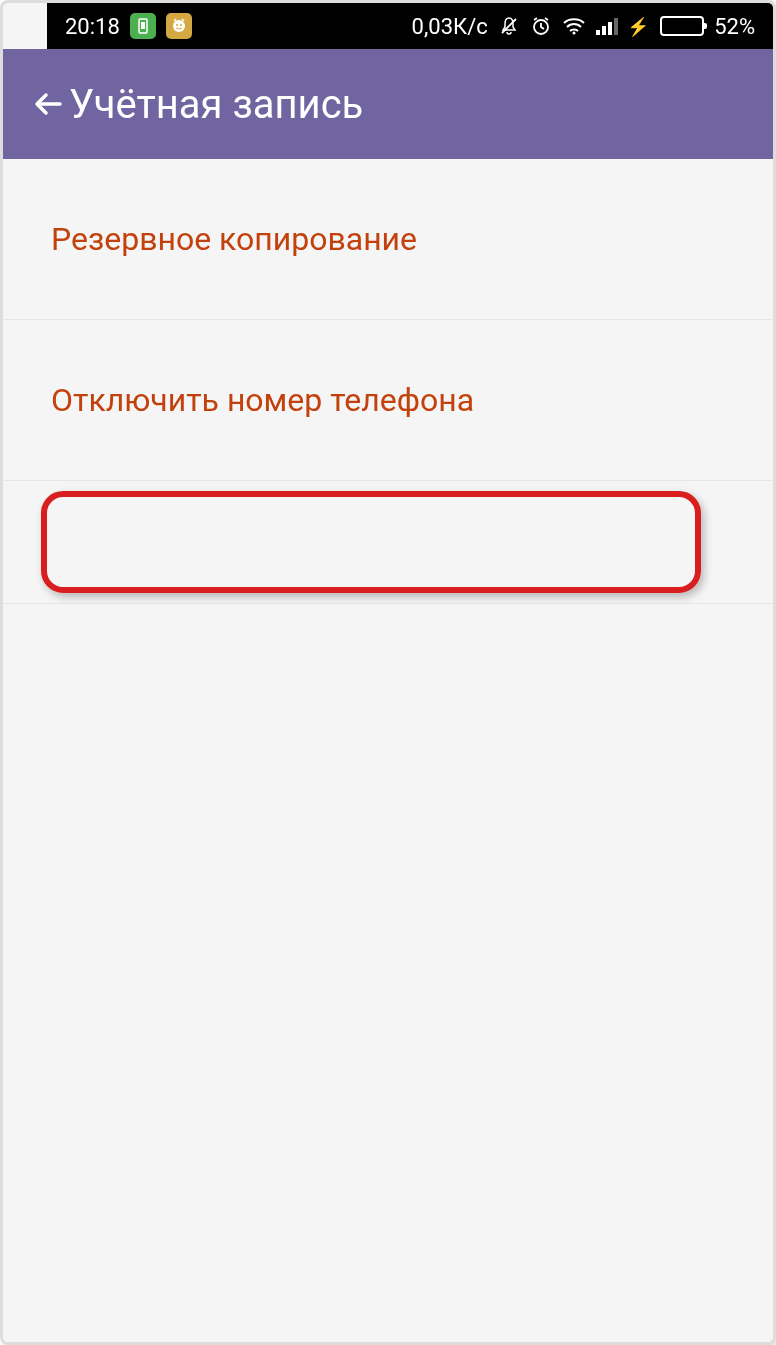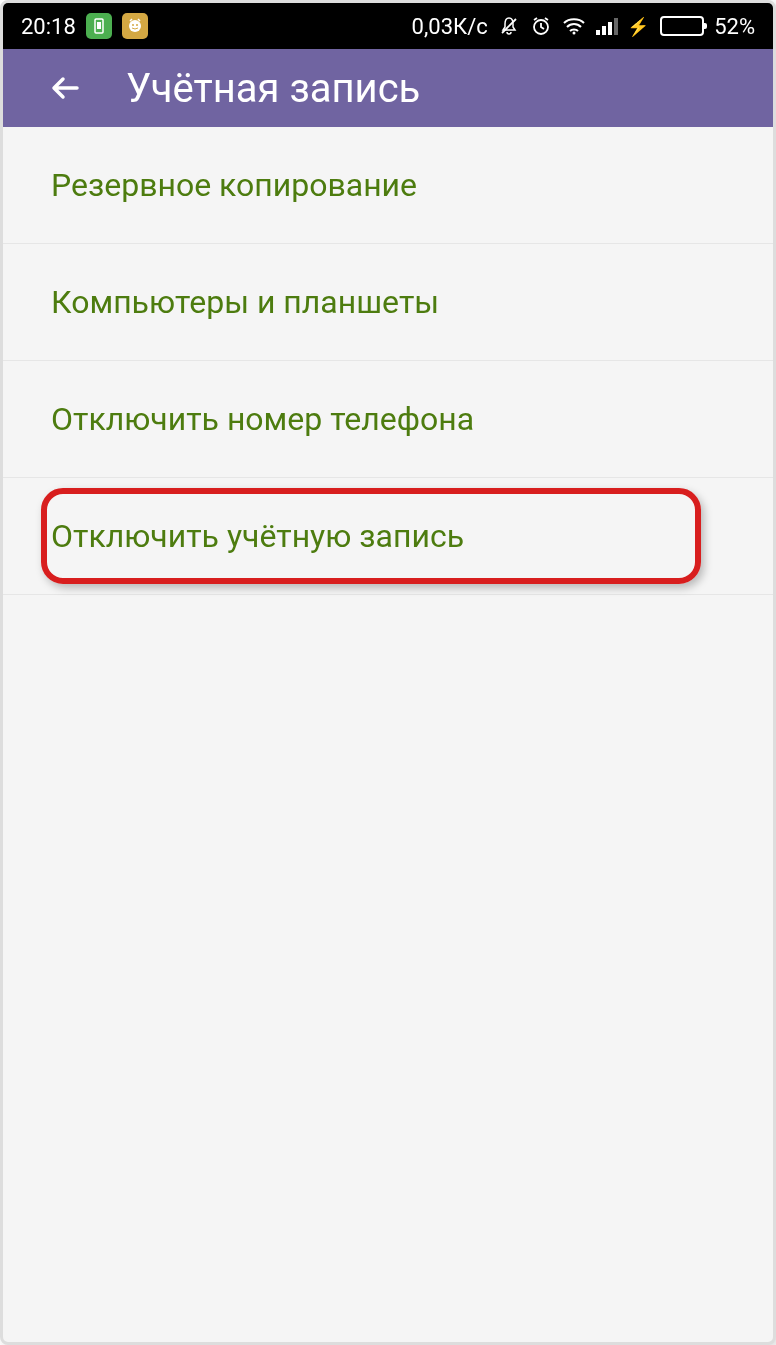--- a/index.html
+++ b/index.html
@@ -28,20 +28,21 @@
     .status-bar {
       background: #000000;
       color: #ffffff;
       height: 46px;
       display: flex;
       align-items: center;
       justify-content: space-between;
       padding: 0 18px;
       font-size: 22px;
       font-weight: 400;
+      margin-left: 44px;
     }
     .status-left {
       display: flex;
       align-items: center;
       gap: 10px;
     }
     .status-right {
       display: flex;
       align-items: center;
       gap: 10px;
@@ -57,48 +58,47 @@
     }
     .status-icon-green {
       background: #4CAF50;
     }
     .status-icon-orange {
       background: #d4a843;
     }
     .app-header {
       background: #7064a1;
       color: #ffffff;
-      height: 78px;
-      display: flex;
-      align-items: center;
-      padding: 0 43px;
-      gap: 40px;
+      height: 110px;
+      display: flex;
+      align-items: center;
+      padding: 0 26px;
     }
     .back-arrow {
       width: 40px;
       height: 40px;
       display: flex;
       align-items: center;
       justify-content: center;
       cursor: pointer;
     }
     .header-title {
       font-size: 40px;
       font-weight: 400;
       color: #ffffff;
     }
     .content {
       background: #f5f5f5;
       height: calc(100% - 156px);
     }
     .list-item {
       background: #f5f5f5;
-      padding: 39px 48px;
+      padding: 61px 48px;
       font-size: 32px;
-      color: #4d7c0f;
+      color: #c2410c;
       border-bottom: 1px solid #e6e6e6;
       cursor: pointer;
     }
     .list-item.highlighted {
       position: relative;
     }
     .highlight-box {
       position: absolute;
       top: 10px;
       left: 38px;
@@ -219,23 +219,19 @@
       </svg>
     </div>
     <div class="header-title">Учётная запись</div>
   </div>
 
   <div class="content">
     <div class="list-item">
       <span>Резервное копирование</span>
     </div>
     <div class="list-item">
-      <span>Компьютеры и планшеты</span>
-    </div>
-    <div class="list-item">
       <span>Отключить номер телефона</span>
     </div>
     <div class="list-item highlighted">
-      <span>Отключить учётную запись</span>
       <div class="highlight-box"></div>
     </div>
   </div>
 </div>
 
 </body></html>

